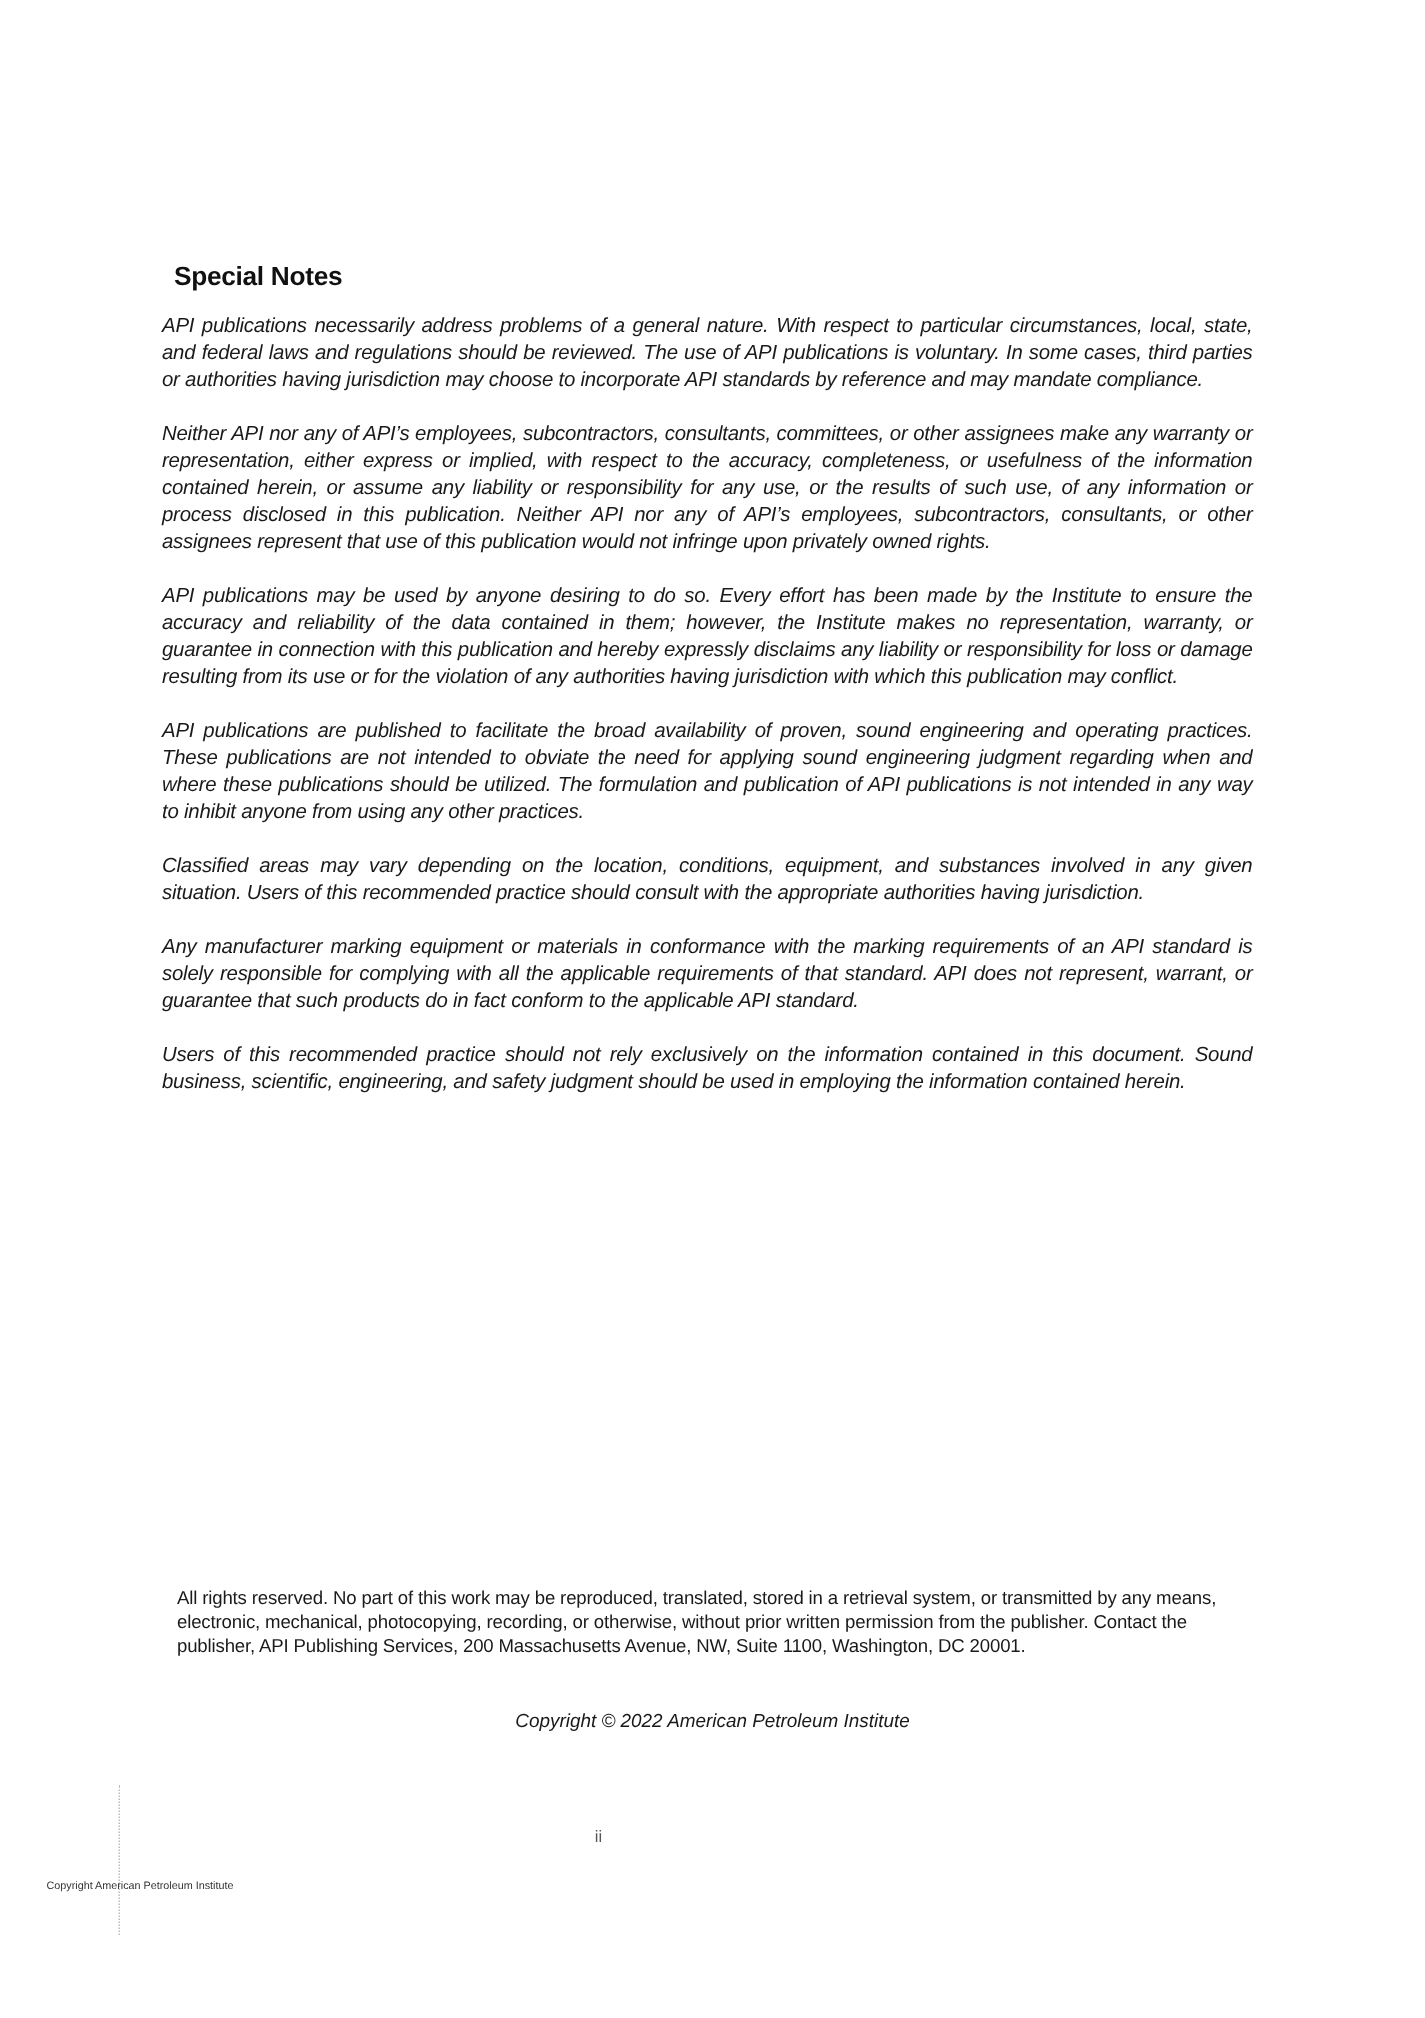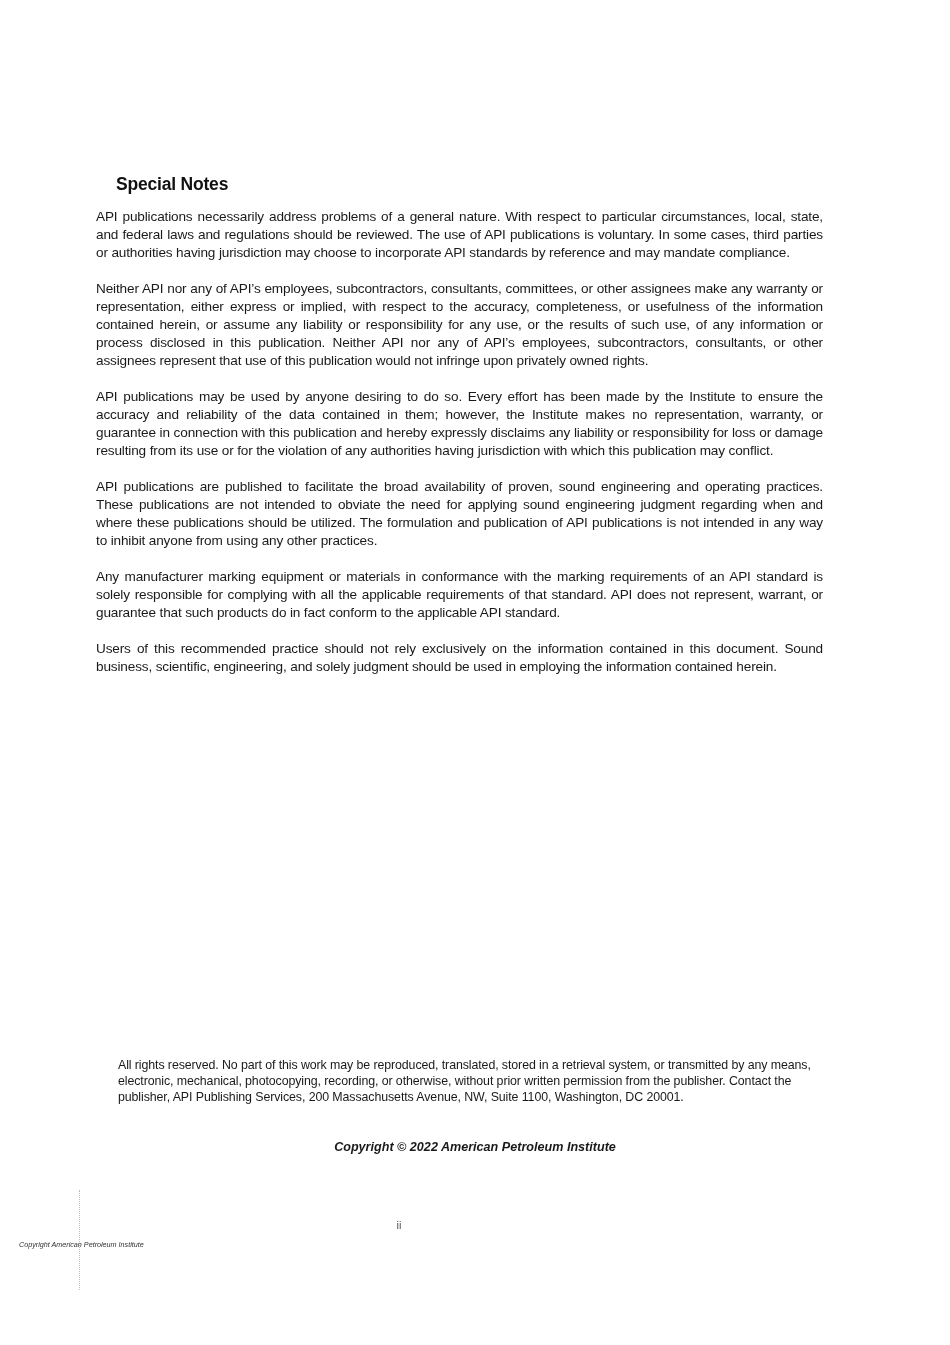--- a/index.html
+++ b/index.html
@@ -1,46 +1,47 @@
 <!DOCTYPE html>
 <html><head>
   <meta charset="utf-8">
   <style>
     html, body { margin: 0; padding: 0; background: #ffffff; }
     body { width: 950px; height: 1345px; position: relative; overflow: hidden;
            font-family: "Liberation Sans", sans-serif; color: #1a1a1a; }
     .page { position: absolute; left: 0; top: 0; width: 950px; height: 1345px; }
     .heading { position: absolute; left: 112px; top: 170px; font-size: 17.5px; font-weight: bold;
                margin: 4px; color: #111; letter-spacing: -0.2px; }
-    .notes { position: absolute; left: 96px; top: 208px; width: 727px; }
+    .notes { position: absolute; left: 108px; top: 208px; width: 727px; font-style: italic; }
     .notes p { margin: 0 0 18px 0; font-size: 13.6px; line-height: 18px; text-align: justify;
                letter-spacing: -0.15px; }
     .rights { position: absolute; left: 118px; top: 1057px; width: 715px; 
               font-size: 12.4px; line-height: 16.2px; margin: 0; letter-spacing: -0.1px; }
     .copyright { position: absolute; left: 0; width: 950px; top: 1140px; text-align: center;
-                 font-size: 12.6px; font-style: italic; margin: 0; font-weight: bold; }
+                 font-size: 12.6px; font-style: italic; margin: 0; }
     .page-number { position: absolute; left: 0; width: 798px; top: 1219px; text-align: center;
                    font-size: 11px; color: #555; margin: 0; }
-    .watermark { position: absolute; left: 19px; top: 1240px; font-size: 7.2px; color: #333; margin: 0; font-style: italic; }
+    .watermark { position: absolute; left: 19px; top: 1240px; font-size: 7.2px; color: #333; margin: 12px; }
     .dotted-line { position: absolute; left: 79px; top: 1190px; height: 100px; width: 0;
                    border-left: 1px dotted #bbb; }
   </style>
 </head>
 <body>
 
 <div class="page">
   <h2 class="heading">Special Notes</h2>
 
   <div class="notes">
     <p>API publications necessarily address problems of a general nature. With respect to particular circumstances, local, state, and federal laws and regulations should be reviewed. The use of API publications is voluntary. In some cases, third parties or authorities having jurisdiction may choose to incorporate API standards by reference and may mandate compliance.</p>
     <p>Neither API nor any of API’s employees, subcontractors, consultants, committees, or other assignees make any warranty or representation, either express or implied, with respect to the accuracy, completeness, or usefulness of the information contained herein, or assume any liability or responsibility for any use, or the results of such use, of any information or process disclosed in this publication. Neither API nor any of API’s employees, subcontractors, consultants, or other assignees represent that use of this publication would not infringe upon privately owned rights.</p>
     <p>API publications may be used by anyone desiring to do so. Every effort has been made by the Institute to ensure the accuracy and reliability of the data contained in them; however, the Institute makes no representation, warranty, or guarantee in connection with this publication and hereby expressly disclaims any liability or responsibility for loss or damage resulting from its use or for the violation of any authorities having jurisdiction with which this publication may conflict.</p>
     <p>API publications are published to facilitate the broad availability of proven, sound engineering and operating practices. These publications are not intended to obviate the need for applying sound engineering judgment regarding when and where these publications should be utilized. The formulation and publication of API publications is not intended in any way to inhibit anyone from using any other practices.</p>
+    <p>Classified areas may vary depending on the location, conditions, equipment, and substances involved in any given situation. Users of this recommended practice should consult with the appropriate authorities having jurisdiction.</p>
     <p>Any manufacturer marking equipment or materials in conformance with the marking requirements of an API standard is solely responsible for complying with all the applicable requirements of that standard. API does not represent, warrant, or guarantee that such products do in fact conform to the applicable API standard.</p>
-    <p>Users of this recommended practice should not rely exclusively on the information contained in this document. Sound business, scientific, engineering, and solely judgment should be used in employing the information contained herein.</p>
+    <p>Users of this recommended practice should not rely exclusively on the information contained in this document. Sound business, scientific, engineering, and safety judgment should be used in employing the information contained herein.</p>
   </div>
 
   <p class="rights">All rights reserved. No part of this work may be reproduced, translated, stored in a retrieval system, or transmitted by any means, electronic, mechanical, photocopying, recording, or otherwise, without prior written permission from the publisher. Contact the publisher, API Publishing Services, 200 Massachusetts Avenue, NW, Suite 1100, Washington, DC 20001.</p>
   <p class="copyright">Copyright © 2022 American Petroleum Institute</p>
   <p class="page-number">ii</p>
 
   <div class="dotted-line"></div>
   <p class="watermark">Copyright American Petroleum Institute</p>
 </div>
 

